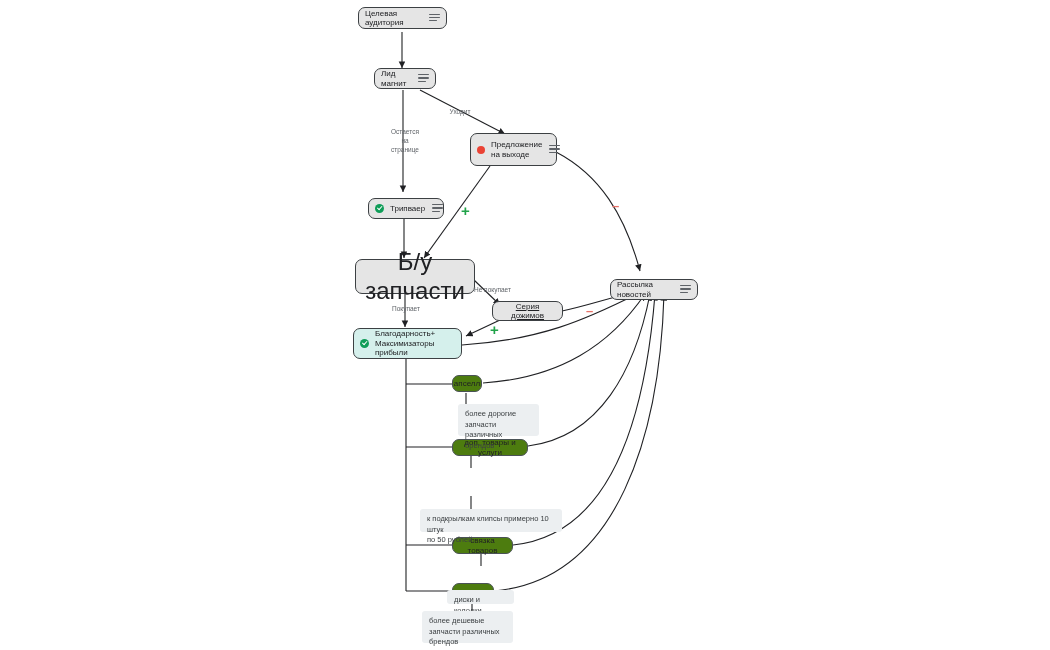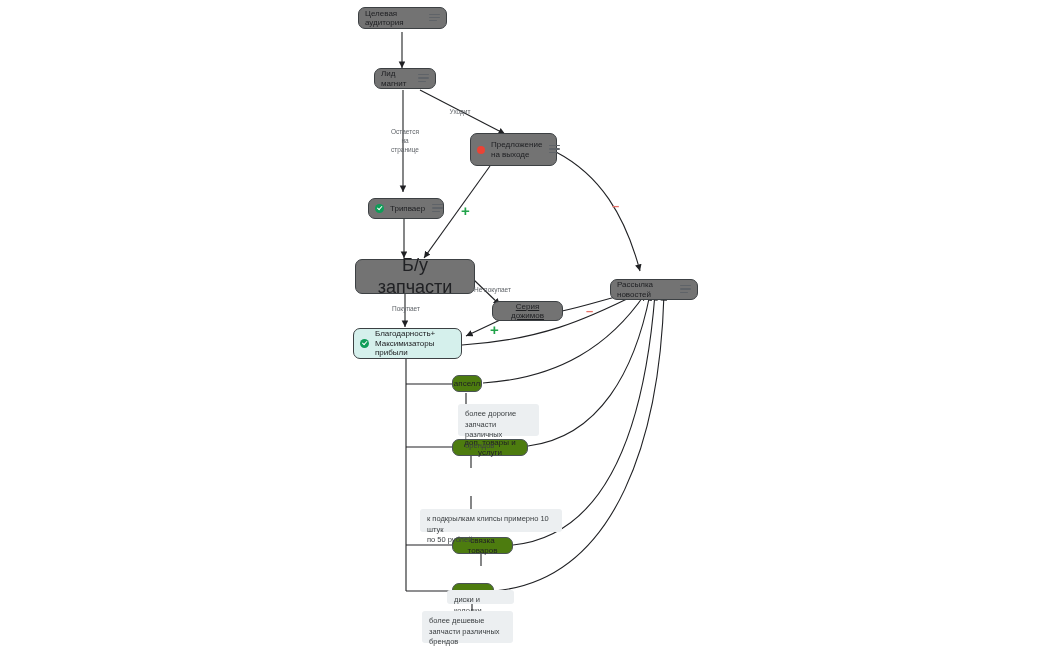--- a/index.html
+++ b/index.html
@@ -26,21 +26,21 @@
     left: 0; top: 0;
     width: 1050px;
     height: 650px;
     pointer-events: none;
   }
   .node {
     position: absolute;
     box-sizing: border-box;
     border: 1.2px solid #3c4043;
     border-radius: 7px;
-    background: #737373;
+    background: #e5e5e5;
     display: flex;
     align-items: center;
     color: #202124;
     line-height: 1.18;
     white-space: pre-line;
   }
   .node .label {
     flex: 1 1 auto;
   }
   .node.teal {
@@ -89,21 +89,21 @@
     position: absolute;
     left: 2.6px; top: 1.4px;
     width: 2.4px; height: 4.4px;
     border: solid #ffffff;
     border-width: 0 1.3px 1.3px 0;
     transform: rotate(42deg);
   }
 
   
   .n-sm { font-size: 8px; padding: 4px 6px; }
-  .n-big { font-size: 18px; padding: 6px 10px; justify-content: center; }
+  .n-big { font-size: 24px; padding: 6px 10px; justify-content: center; }
 
   .note {
     position: absolute;
     box-sizing: border-box;
     background: #eceff1;
     border-radius: 3px;
     color: #3c4043;
     font-size: 7.5px;
     line-height: 1.42;
     padding: 5px 7px;

